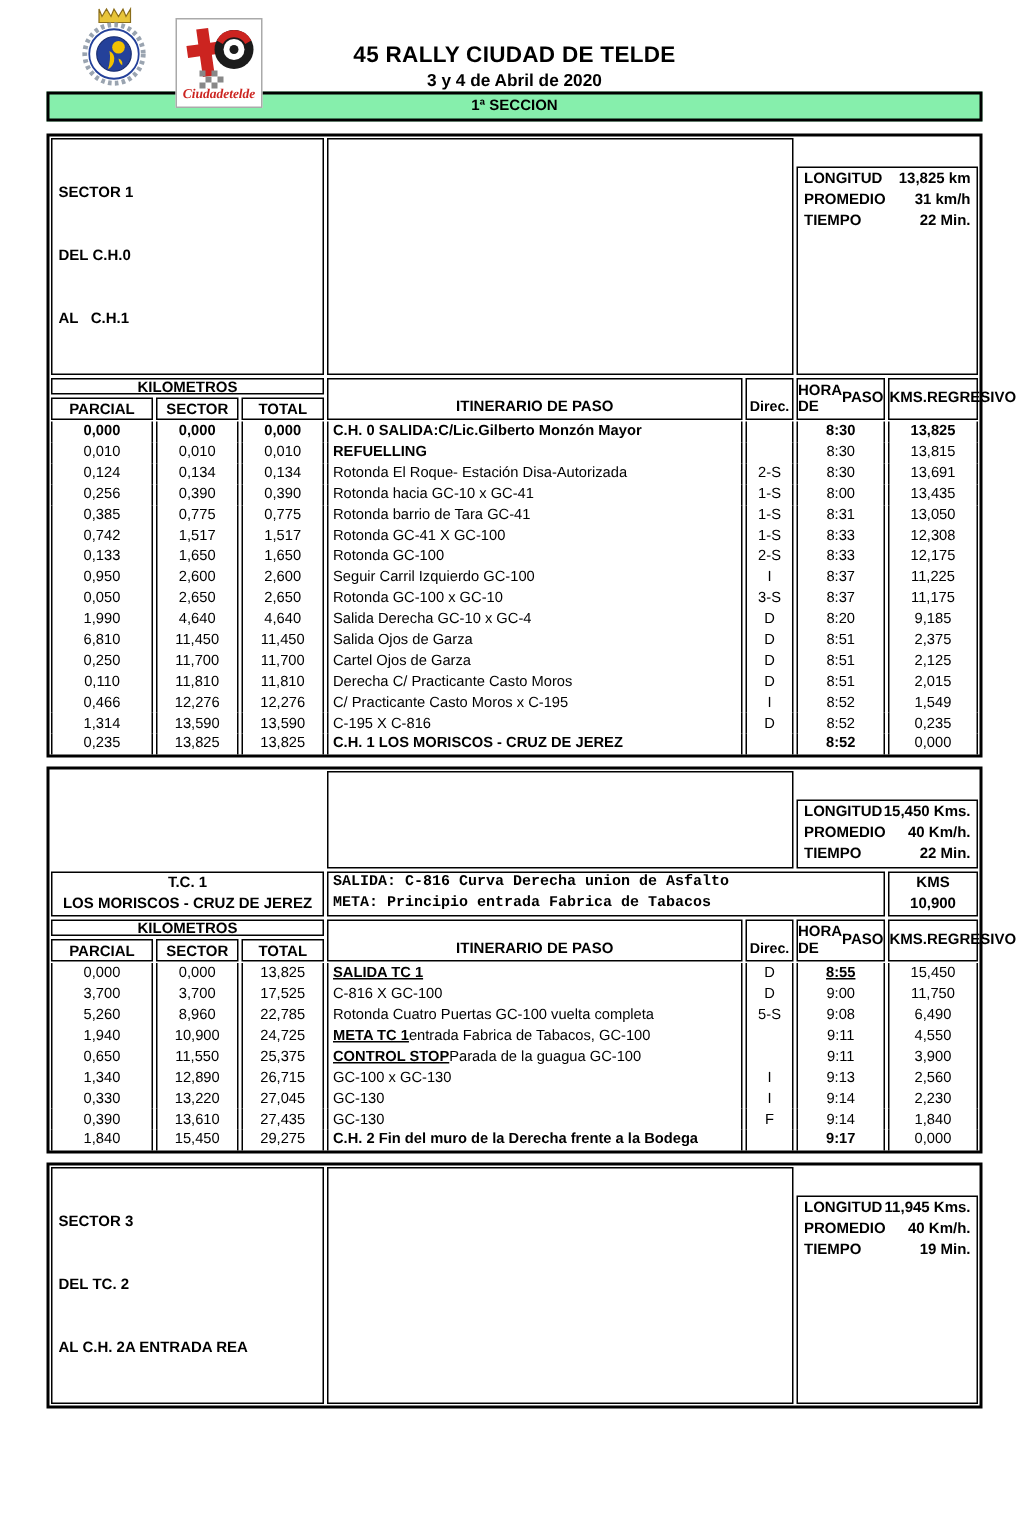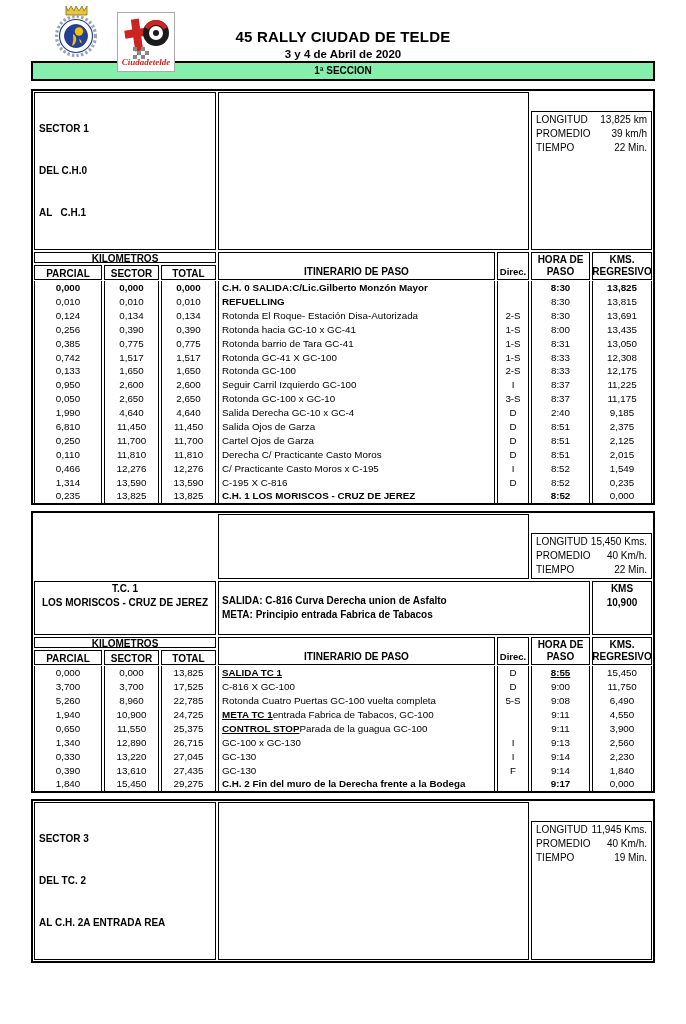--- a/index.html
+++ b/index.html
@@ -19,38 +19,38 @@
           font-weight:700;font-size:10px;padding:2px 0 3px;background:#86efac;}
 
   
   .sector{width:620px;margin:0 auto 6px;border:2px solid #000;background:#fff;}
   .grid{display:grid;grid-template-columns:70px 57px 57px 1fr 34px 61px 62px;}
   .box{border:1.5px solid #000;margin:1px;}
 
   
   .sh-left{grid-column:1/4;padding:1px 4px;font-weight:700;font-size:10px;line-height:14px;white-space:pre-wrap;}
   .sh-mid{grid-column:4/6;}
-  .sh-right{grid-column:6/8;font-weight:400;font-size:10px;line-height:14px;padding:1px 4px;margin-top:20px;}
+  .sh-right{grid-column:6/8;font-weight:700;font-size:10px;line-height:14px;padding:1px 4px;margin-top:20px;}
   .kv{display:flex;justify-content:space-between;}
 
   
   .tc-left{grid-column:1/4;text-align:center;font-weight:700;font-size:10px;line-height:14px;}
-  .tc-mid{grid-column:4/7;font-weight:700;font-size:10px;line-height:14px;padding:12px 3px;white-space:nowrap;overflow:hidden;}
+  .tc-mid{grid-column:4/7;font-weight:700;font-size:10px;line-height:14px;padding:0 3px;white-space:nowrap;overflow:hidden;font-family:Liberation Mono, monospace;}
   .tc-right{grid-column:7/8;text-align:center;font-weight:700;font-size:10px;line-height:14px;}
 
   
   .colhead{grid-template-rows:13px 17px;}
   .km-box{grid-column:1/4;grid-row:1;text-align:center;font-weight:700;font-size:10px;line-height:12px;}
   .sub{grid-row:2;text-align:center;font-weight:700;font-size:10px;line-height:15px;}
   .p-box{grid-column:1;} .s-box{grid-column:2;} .t-box{grid-column:3;}
   .it-box{grid-column:4;grid-row:1/3;display:flex;align-items:flex-end;justify-content:center;
           font-weight:700;font-size:10px;padding-bottom:2px;}
   .d-box{grid-column:5;grid-row:1/3;display:flex;align-items:flex-end;justify-content:center;
          font-weight:700;font-size:9.5px;padding-bottom:2px;}
-  .h-box,.r-box{grid-row:1/3;display:flex;flex-direction:column;justify-content:space-between;
+  .h-box,.r-box{grid-row:1/3;display:flex;justify-content:space-between;
                 align-items:center;font-weight:700;font-size:10px;padding:1px 0 2px;}
   .h-box{grid-column:6;} .r-box{grid-column:7;}
 
   
   .data{grid-auto-rows:13.9px;font-size:9.8px;}
   .trow{display:contents;}
   .c{border-left:1px solid #000;border-right:1px solid #000;margin:0 1px;
      display:flex;align-items:center;justify-content:center;line-height:1;white-space:nowrap;overflow:hidden;}
   .c.it{justify-content:flex-start;padding:0 2px 0 3px;}
   .c.it .pre{font-weight:700;}
@@ -110,21 +110,21 @@
             <div>AL   C.H.1</div>
           </div>
           <div class="box sh-mid"></div>
           <div class="box sh-right">
             <div class="kv">
               <span>LONGITUD</span>
               <span>13,825 km</span>
             </div>
             <div class="kv">
               <span>PROMEDIO</span>
-              <span>39 km/h</span>
+              <span>31 km/h</span>
             </div>
             <div class="kv">
               <span>TIEMPO</span>
               <span>22 Min.</span>
             </div>
           </div>
         </div>
 
         <div class="grid colhead">
           <div class="box km-box">KILOMETROS</div>
@@ -254,21 +254,21 @@
             </div>
           <div class="trow">
               <div class="c np">1,990</div>
               <div class="c ns">4,640</div>
               <div class="c nt">4,640</div>
               <div class="c it">
               <span class="pre"></span>
               <span class="txt">Salida Derecha GC-10 x GC-4</span>
             </div>
               <div class="c d">D</div>
-              <div class="c h">2:40</div>
+              <div class="c h">8:20</div>
               <div class="c r">9,185</div>
             </div>
           <div class="trow">
               <div class="c np">6,810</div>
               <div class="c ns">11,450</div>
               <div class="c nt">11,450</div>
               <div class="c it">
               <span class="pre"></span>
               <span class="txt">Salida Ojos de Garza</span>
             </div>

